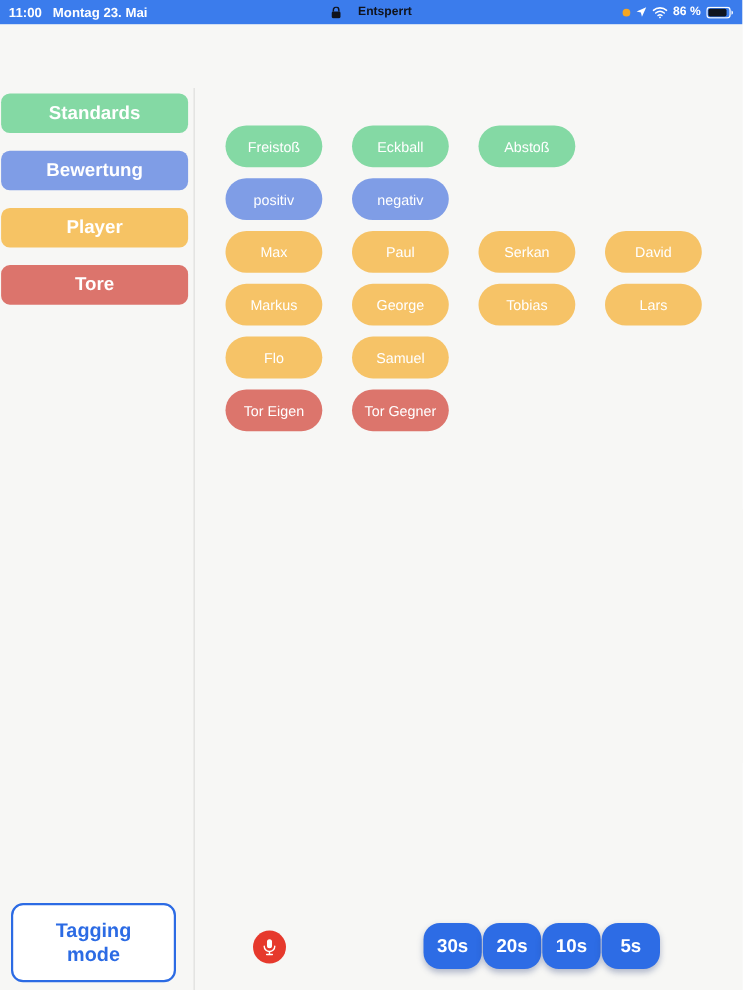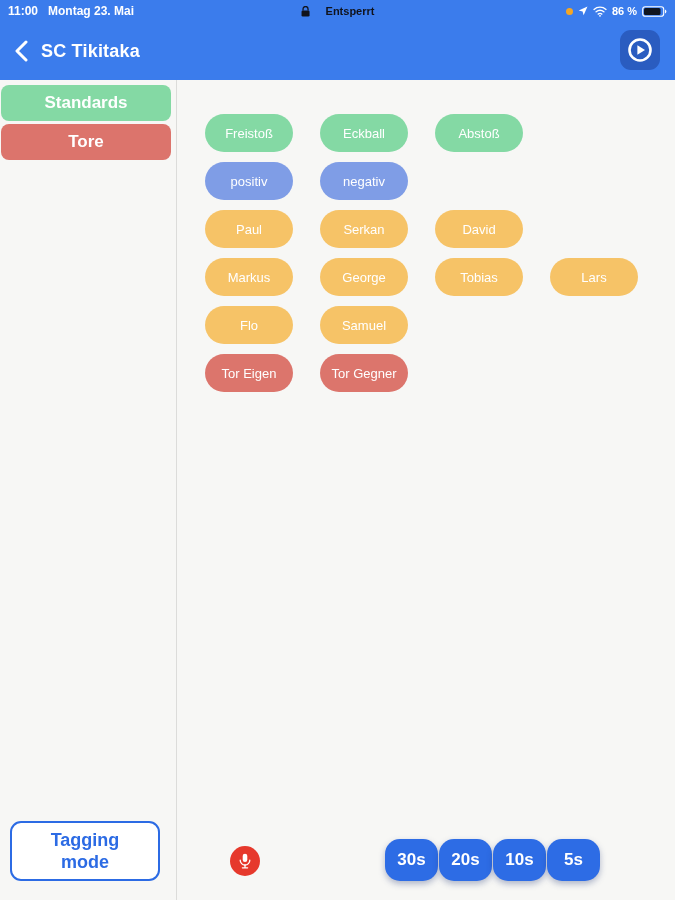--- a/index.html
+++ b/index.html
@@ -23,39 +23,39 @@
   .navbar { position:absolute; top:22px; left:0; width:675px; height:58px; background:#3b7cec;
     display:flex; align-items:center; }
   .back-btn { margin-left:14px; display:flex; align-items:center; cursor:pointer; }
   .nav-title { color:#fff; font-size:18px; font-weight:700; margin-left:13px; letter-spacing:.2px; }
   .play-btn { position:absolute; right:15px; top:8px; width:40px; height:40px; border-radius:11px;
     background:#2a5cc0; display:flex; align-items:center; justify-content:center; cursor:pointer; }
 
   
   .divider-v { position:absolute; left:176px; top:80px; width:1px; height:820px; background:#dcdcda; }
 
-  .sidebar { position:absolute; left:1px; top:85px; width:170px; display:flex; flex-direction:column; gap:3px; }
+  .sidebar { position:absolute; left:1px; top:85px; width:170px; display:flex; flex-direction:column; gap:16px; }
   .side-btn { height:36px; border-radius:8px; display:flex; align-items:center; justify-content:center;
     color:#fff; font-size:17px; font-weight:700; cursor:pointer; }
   .side-standards { background:#84d9a4; }
   .side-bewertung { background:#7f9de6; }
   .side-player    { background:#f6c364; }
   .side-tore      { background:#dc746c;align-items:center; }
 
   .tag-area { position:absolute; left:177px; top:80px; width:498px; padding:34px 0 0 28px; }
   .tag-row { display:flex; gap:27px; margin-bottom:10px; }
   .pill { width:88px; height:38px; border-radius:19px; display:flex; align-items:center; justify-content:center;
     color:#fff; font-size:13px; font-weight:400; cursor:pointer; white-space:nowrap; }
   .cat-standards { background:#84d9a4; }
   .cat-bewertung { background:#7f9de6; }
   .cat-player    { background:#f6c367; }
   .cat-tore      { background:#dc756c; }
 
   
-  .tagging-btn { position:absolute; left:10px; top:821px; width:150px; height:60px;
+  .tagging-btn { position:absolute; left:10px; top:821px; width:150px; height:72px;
     background:#fff; border:2.5px solid #2c6be4; border-radius:11px;
     display:flex; align-items:center; justify-content:center; cursor:pointer; }
   .tagging-btn span { display:block; width:92px; text-align:center; color:#2c6be4;
     font-size:18px; font-weight:700; line-height:1.25; }
   .mic-btn { position:absolute; left:230px; top:846px; width:30px; height:30px; border-radius:50%;
     background:#e6392c; display:flex; align-items:center; justify-content:center; cursor:pointer; }
   .timers { position:absolute; left:385px; top:839px; display:flex; gap:1px; }
   .timer-btn { width:53px; height:42px; border-radius:15px; background:#2d6ce5;
     display:flex; align-items:center; justify-content:center;
     color:#fff; font-size:17px; font-weight:700; cursor:pointer;
@@ -99,57 +99,50 @@
       <span class="sb-icon">
         <svg width="25" height="11" viewBox="0 0 25 11">
             <rect x="0.7" y="0.7" width="21" height="9.6" rx="2.6" fill="none" stroke="#fff" stroke-width="1.1"></rect>
             <rect x="2" y="2" width="16.5" height="7" rx="1.6" fill="#10151f"></rect>
             <path d="M23 3.6 v3.8 a2 2 0 0 0 0-3.8" fill="#fff"></path>
           </svg>
       </span>
     </div>
   </div>
 
-  <div class="navbar">
-    <span class="back-btn">
-      <svg width="14" height="22" viewBox="0 0 14 22" fill="none" stroke="#fff" stroke-width="3" stroke-linecap="round" stroke-linejoin="round">
-          <path d="M12 2 L3 11 L12 20"></path>
-        </svg>
-    </span>
-    <span class="nav-title">SC Tikitaka</span>
-    <span class="play-btn">
-      <svg width="26" height="26" viewBox="0 0 26 26">
-        <circle cx="13" cy="13" r="10.5" fill="none" stroke="#fff" stroke-width="2.6"></circle>
-        <path d="M10.4 8.2 L18 13 L10.4 17.8 Z" fill="#fff"></path>
-      </svg>
-    </span>
-  </div>
 
   <div class="divider-v"></div>
 
   <div class="sidebar">
     <div class="side-btn side-standards">
         <span>Standards</span>
+      </div>
+    <div class="side-btn side-bewertung">
+        <span>Bewertung</span>
+      </div>
+    <div class="side-btn side-player">
+        <span>Player</span>
       </div>
     <div class="side-btn side-tore">
         <span>Tore</span>
       </div>
   </div>
 
   <div class="tag-area">
     <div class="tag-row">
       <div class="pill cat-standards">Freistoß</div>
       <div class="pill cat-standards">Eckball</div>
       <div class="pill cat-standards">Abstoß</div>
     </div>
     <div class="tag-row">
       <div class="pill cat-bewertung">positiv</div>
       <div class="pill cat-bewertung">negativ</div>
     </div>
     <div class="tag-row">
+      <div class="pill cat-player">Max</div>
       <div class="pill cat-player">Paul</div>
       <div class="pill cat-player">Serkan</div>
       <div class="pill cat-player">David</div>
     </div>
     <div class="tag-row">
       <div class="pill cat-player">Markus</div>
       <div class="pill cat-player">George</div>
       <div class="pill cat-player">Tobias</div>
       <div class="pill cat-player">Lars</div>
     </div>

